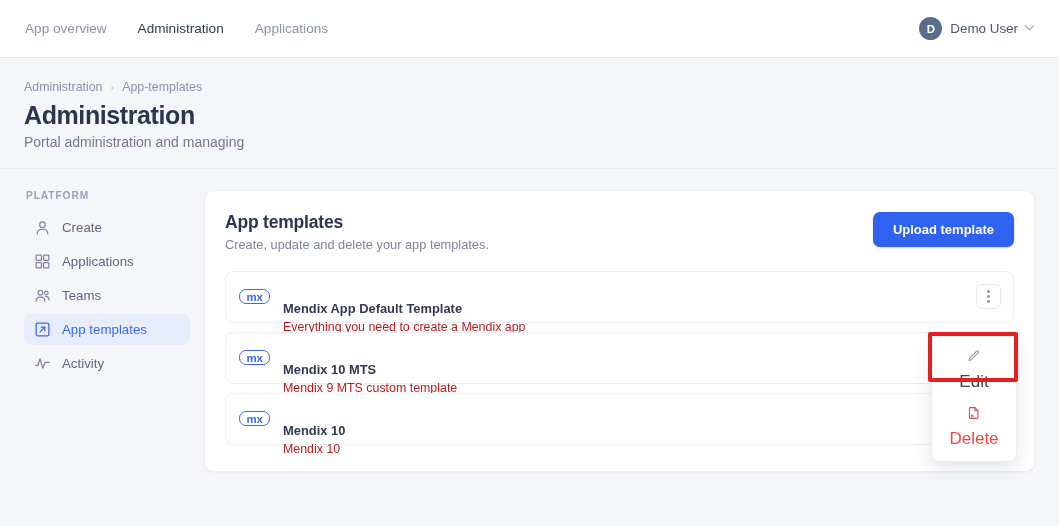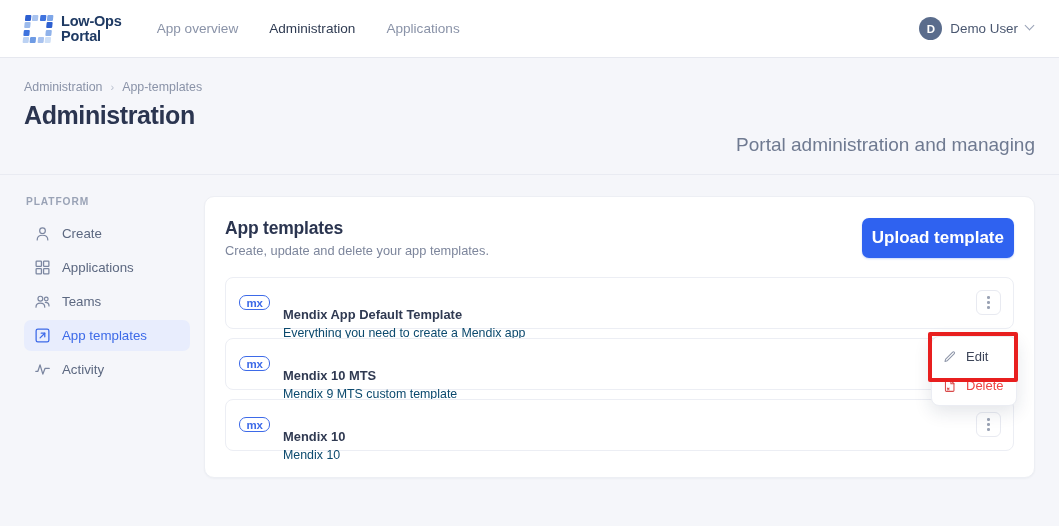--- a/index.html
+++ b/index.html
@@ -64,21 +64,21 @@
     padding: 22px 24px 18px 24px;
     border-bottom: 1px solid #e9ebf2;
   }
   .crumbs { display: flex; align-items: center; gap: 8px; font-size: 12.4px; margin-bottom: 7px; }
   .crumb { color: #8a93a8; cursor: pointer; }
   .crumb-sep { color: #b9c0cf; font-size: 11px; }
   .page-title {
     font-size: 25px; font-weight: bold; color: #2b3550;
     letter-spacing: -0.4px; line-height: 1.18; margin-bottom: 3px;
   }
-  .page-sub { font-size: 19px; color: #6b7governed; text-align: right; }
+  .page-sub { font-size: 14px; color: #6b7governed; }
   .page-sub { color: #6f7a91; }
 
   
   .body-wrap { display: flex; padding: 0; height: calc(526px - 58px - 105px); }
 
   
   .sidebar { width: 202px; flex: 0 0 202px; padding: 21px 12px 0 24px; }
   .side-label {
     font-size: 10.2px; font-weight: bold; letter-spacing: 0.9px;
     color: #9aa3b6; margin-bottom: 11px; padding-left: 2px;
@@ -101,108 +101,84 @@
     padding: 21px 20px 26px 20px;
     position: relative;
   }
   .card-head { display: flex; align-items: flex-start; }
   .card-title { font-size: 17.5px; font-weight: bold; color: #2b3550; letter-spacing: -0.2px; }
   .card-sub { font-size: 12.8px; color: #7b welfare; }
   .card-sub { color: #7d869c; margin-top: 4px; }
   .btn-upload {
     margin-left: auto;
     background: #2f62f0; color: #fff;
-    font-size: 17px; font-weight: bold;
+    font-size: 13px; font-weight: bold;
     border: none; border-radius: 7px;
-    padding: 10px 10px; cursor: pointer;
+    padding: 10px 20px; cursor: pointer;
     font-family: "Liberation Sans", sans-serif;
     box-shadow: 0 1px 2px rgba(47,98,240,.25);
   }
 
   .tpl-list { margin-top: 19px; display: flex; flex-direction: column; gap: 9px; }
   .tpl-row {
     border: 1px solid #eceef4; border-radius: 8px;
     height: 52px; display: flex; align-items: center;
     padding: 0 12px 0 13px; background: #fff;
   }
   .mx-badge {
     width: 31px; height: 15px; flex: 0 0 31px;
     border: 1.4px solid #3d6ae8; border-radius: 7px;
     display: flex; align-items: center; justify-content: center;
     color: #3d6ae8; font-size: 11.5px; font-weight: bold;
     letter-spacing: -0.3px;
   }
   .tpl-text { margin-left: 13px; }
   .tpl-name { font-size: 12.9px; font-weight: bold; color: #303a52; line-height: 1.3; margin-top: 44px; }
-  .tpl-desc { font-size: 12.4px; color: #0c4a6e; line-height: 1.35; margin-top: 1px; }
+  .tpl-desc { font-size: 12.4px; color: #b91c1c; line-height: 1.35; margin-top: 1px; }
   .kebab {
     margin-left: auto;
     width: 25px; height: 25px; border-radius: 6px;
     border: 1px solid #e8eaf1; background: #fff;
     display: flex; flex-direction: column; align-items: center; justify-content: center;
     gap: 2.5px; cursor: pointer;
   }
   .kebab span { width: 2.6px; height: 2.6px; border-radius: 50%; background: #9aa2b4; display: block; }
 
   
   .menu {
     position: absolute;
     background: #fff;
     border: 1px solid #ebedf3; border-radius: 8px;
     box-shadow: 0 6px 18px rgba(24,39,75,.12);
     width: 86px; padding: 5px 0;
     z-index: 40;
   }
   .menu-item {
     display: flex; align-items: center; gap: 9px;
-    padding: 7px 11px; font-size: 13px; color: #3b4considered;
-    cursor: pointer; white-space: nowrap;
+    padding: 7px 11px; font-size: 17px; color: #3b4considered;
+    cursor: pointer; white-space: nowrap; flex-direction: column;
   }
   .menu-item { color: #3b4considered; }
   .menu-item.edit { color: #3d4559; }
   .menu-item.delete { color: #ef4444; }
   .menu-icon { width: 14px; height: 14px; flex: 0 0 14px; display: block; }
 
   .hl-box {
     position: absolute;
     border: 4.5px solid #e81f1f;
     border-radius: 2px;
     z-index: 50;
     pointer-events: none;
   }
 </style>
 </head>
 <body>
 
 <div class="topnav">
 
-  <div class="brand">
-    <div class="logo-grid">
-      <i style="background:#2d5fd0"></i>
-        <i style="background:#a9c3ef"></i>
-        <i style="background:#3f73de"></i>
-        <i style="background:#7ea6e8"></i>
-      <i style="background:#9dbbec"></i>
-        <i style="background:#ffffff"></i>
-        <i style="background:#ffffff"></i>
-        <i style="background:#2d5fd0"></i>
-      <i style="background:#3f73de"></i>
-        <i style="background:#ffffff"></i>
-        <i style="background:#ffffff"></i>
-        <i style="background:#8fb2ea"></i>
-      <i style="background:#bcd2f3"></i>
-        <i style="background:#6e9be4"></i>
-        <i style="background:#a9c3ef"></i>
-        <i style="background:#cfe0f7"></i>
-    </div>
-    <div class="brand-text">
-      <div>Low-Ops</div>
-      <div>Portal</div>
-    </div>
-  </div>
 
   <div class="navlinks">
     <a class="navlink">App overview</a>
     <a class="navlink active">Administration</a>
     <a class="navlink">Applications</a>
   </div>
 
   <div class="nav-right">
     <div class="avatar">D</div>
     <span class="username">Demo User</span>

